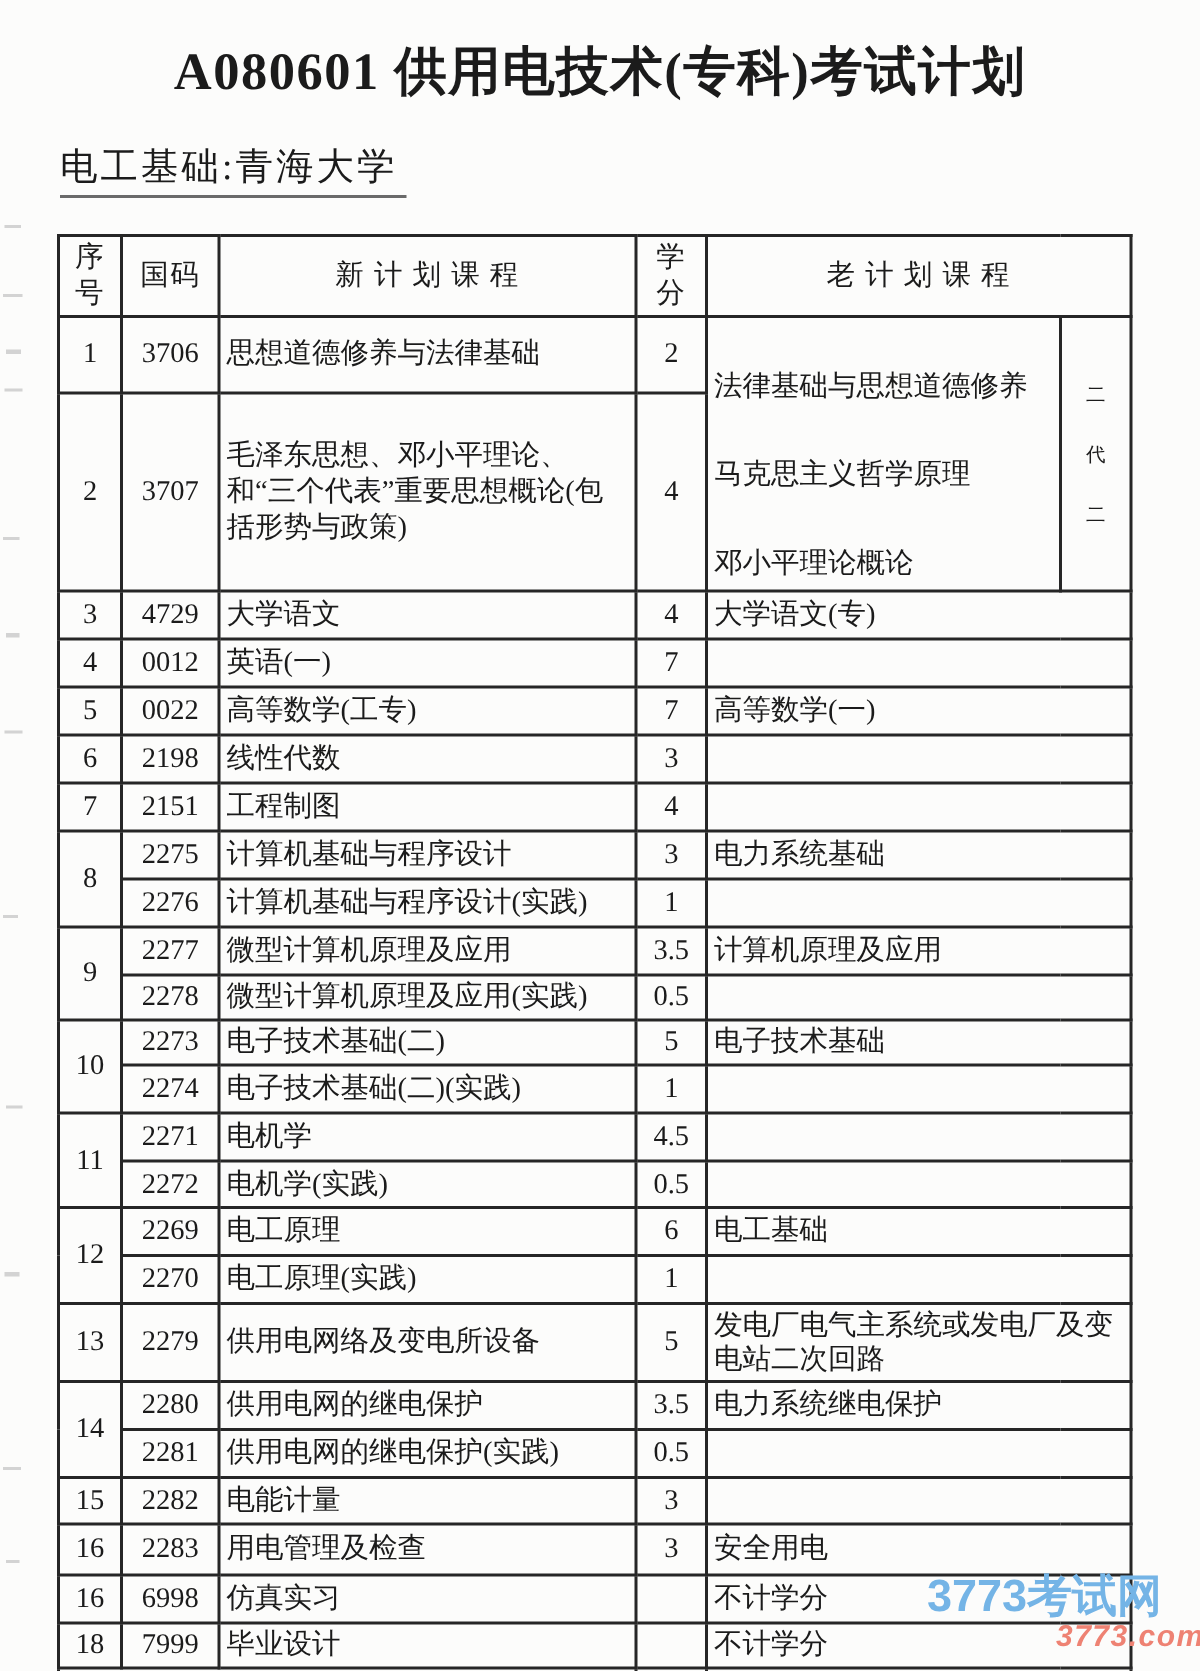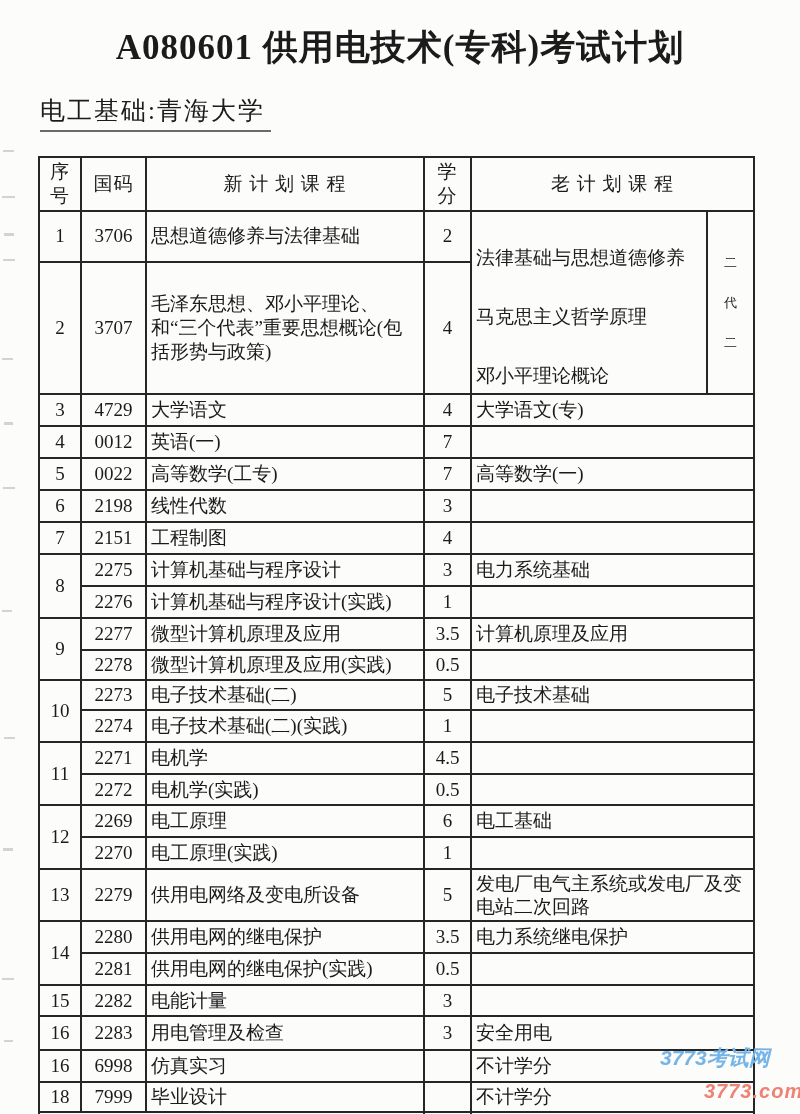--- a/index.html
+++ b/index.html
@@ -37,23 +37,23 @@
   .l{text-align:left;padding-left:9px;}
   .old-merged div{line-height:31px;margin-top:28px;}
   .note-cell{padding:0;}
   .vtext{
     width:21px;margin:0 auto;
     word-break:break-all;line-height:40px;
     text-align:center;font-size:13px;
   }
   .total-label{letter-spacing:9px;text-align:center;font-size:20px;}
   .wm1{
-    position:absolute;left:660px;top:1044px;
+    position:absolute;left:618px;top:1044px;
     font-family:"Liberation Sans","DejaVu Sans",sans-serif;
-    font-size:21px;font-weight:bold;font-style:italic;
+    font-size:30px;font-weight:bold;
     letter-spacing:0px;white-space:nowrap;z-index:5;
   }
   .wm2{
     position:absolute;left:660px;top:1080px;
     font-family:"Liberation Sans","DejaVu Sans",sans-serif;
     font-size:20px;font-weight:bold;font-style:italic;
     letter-spacing:1px;white-space:nowrap;z-index:5;
   }
   .artifact{position:absolute;background:#c6c6c6;opacity:.75;z-index:1;}
 </style>

